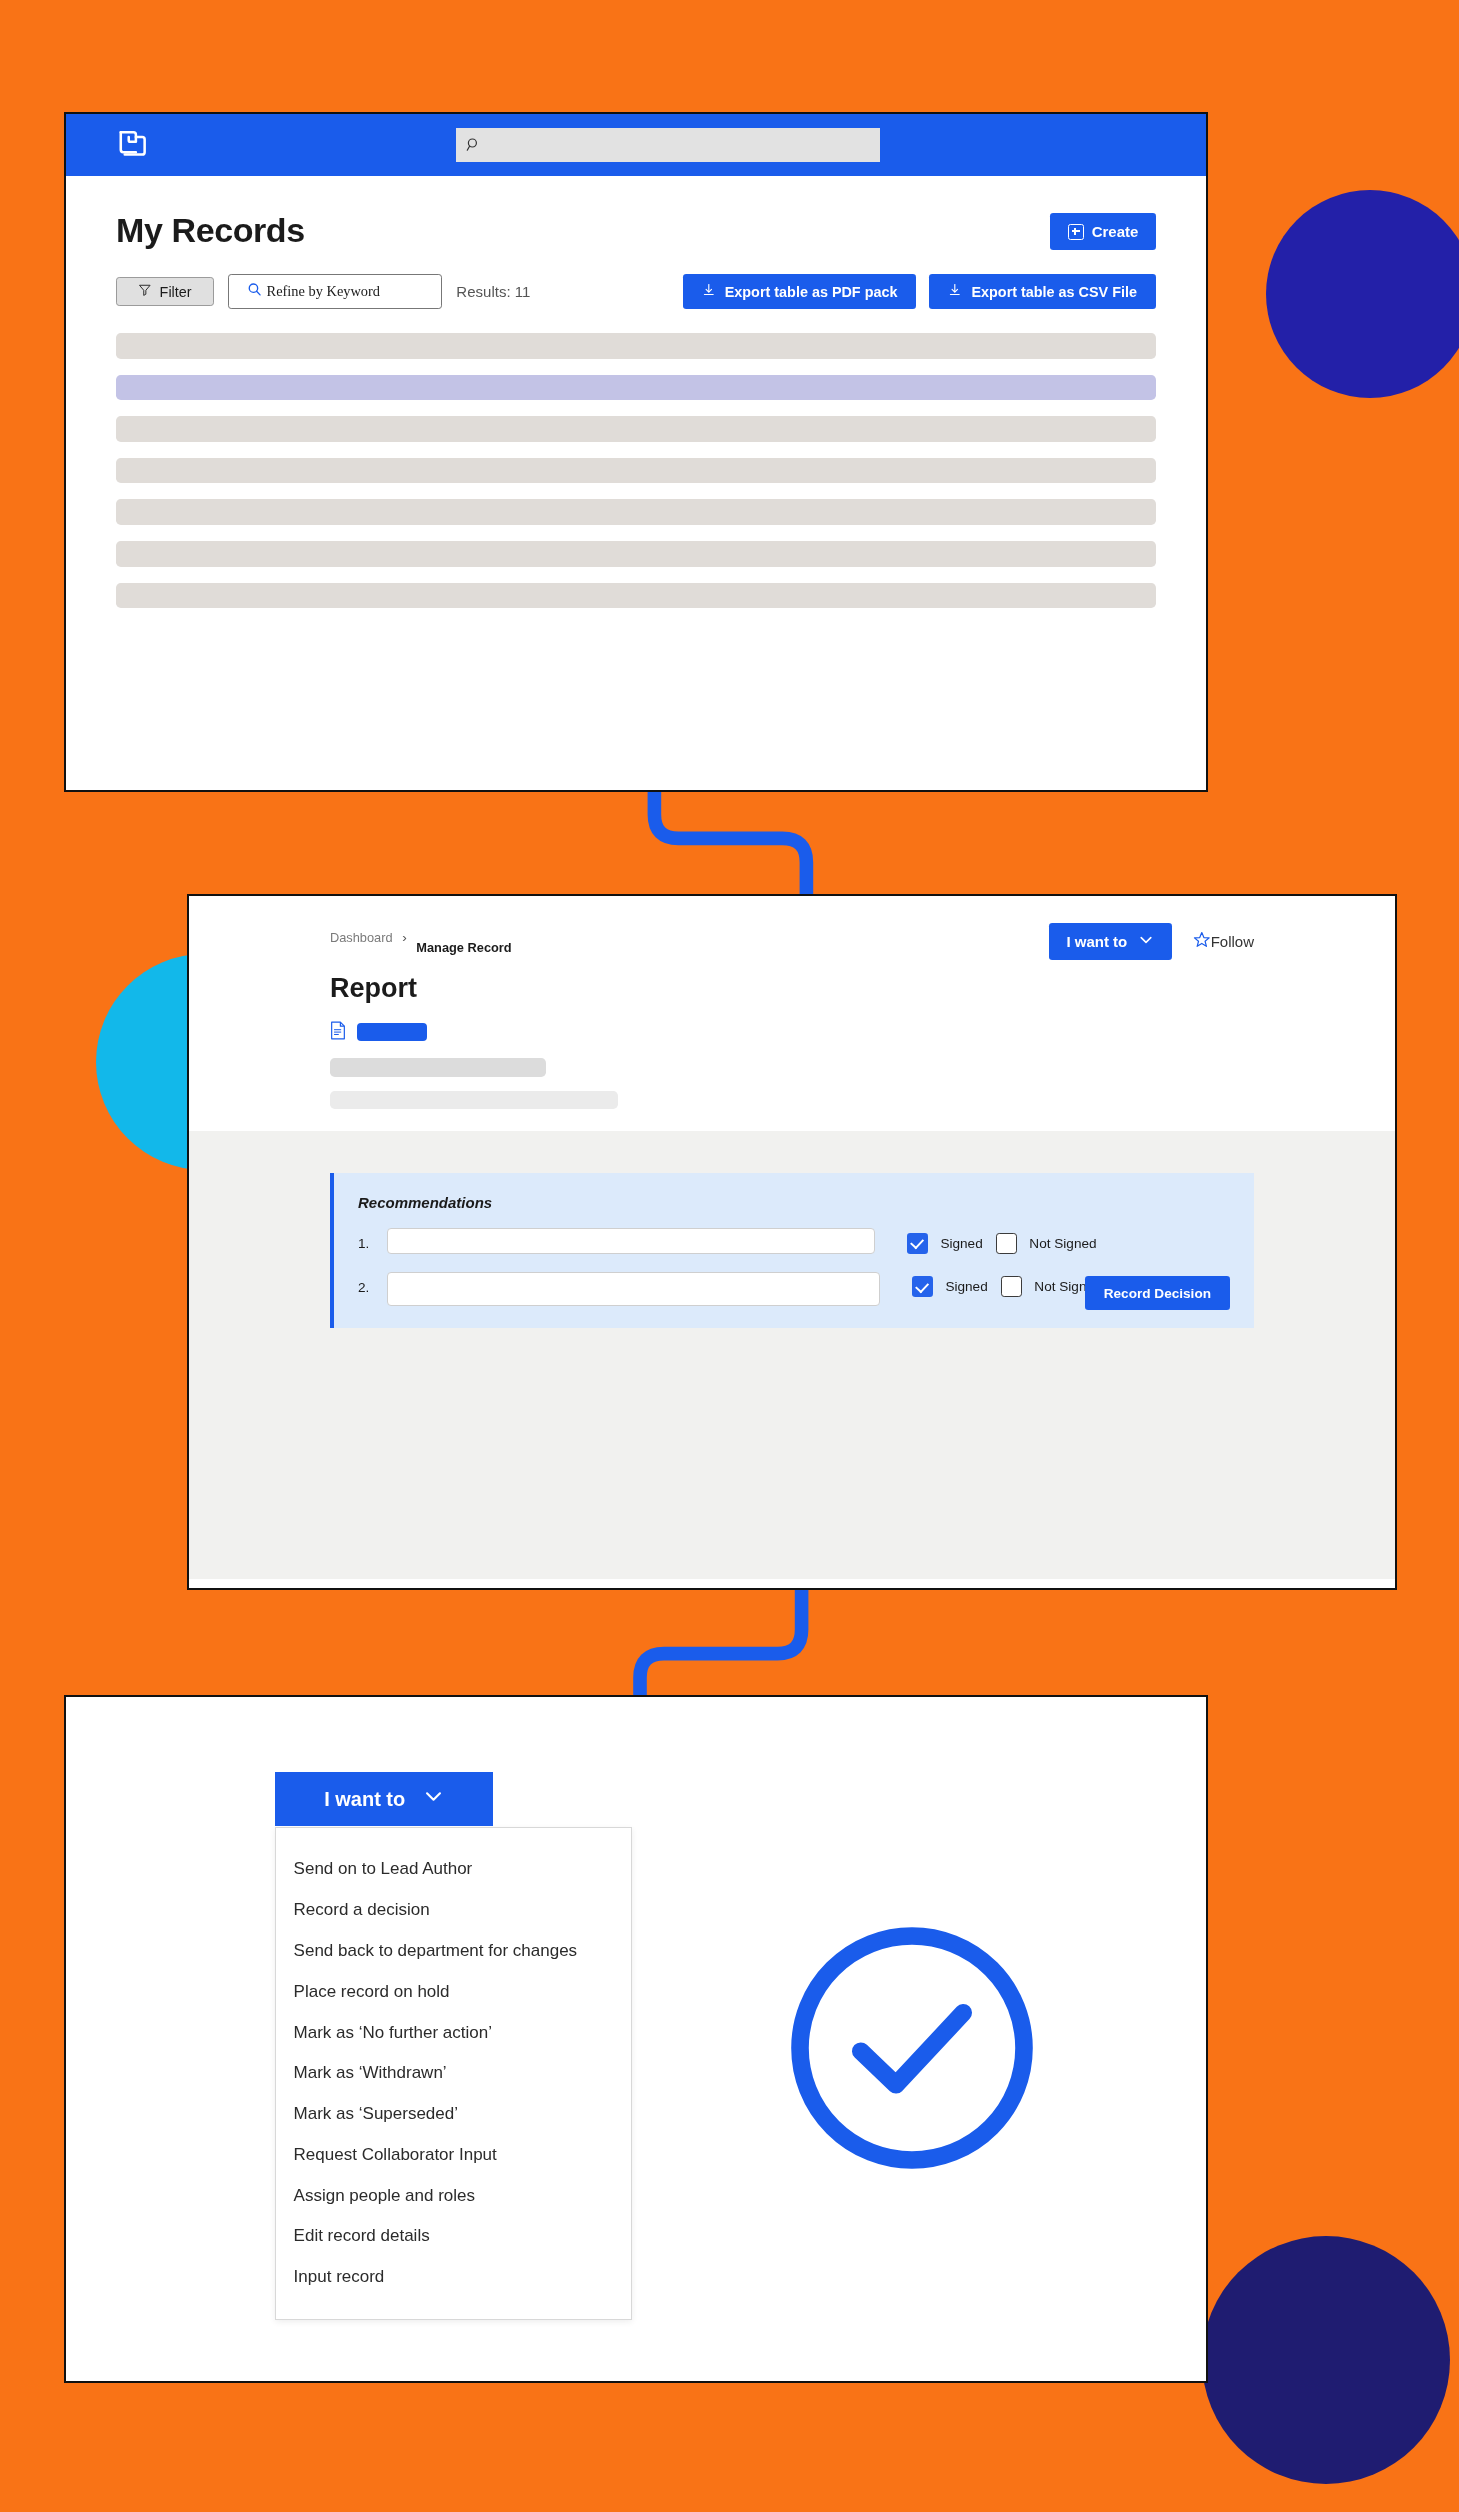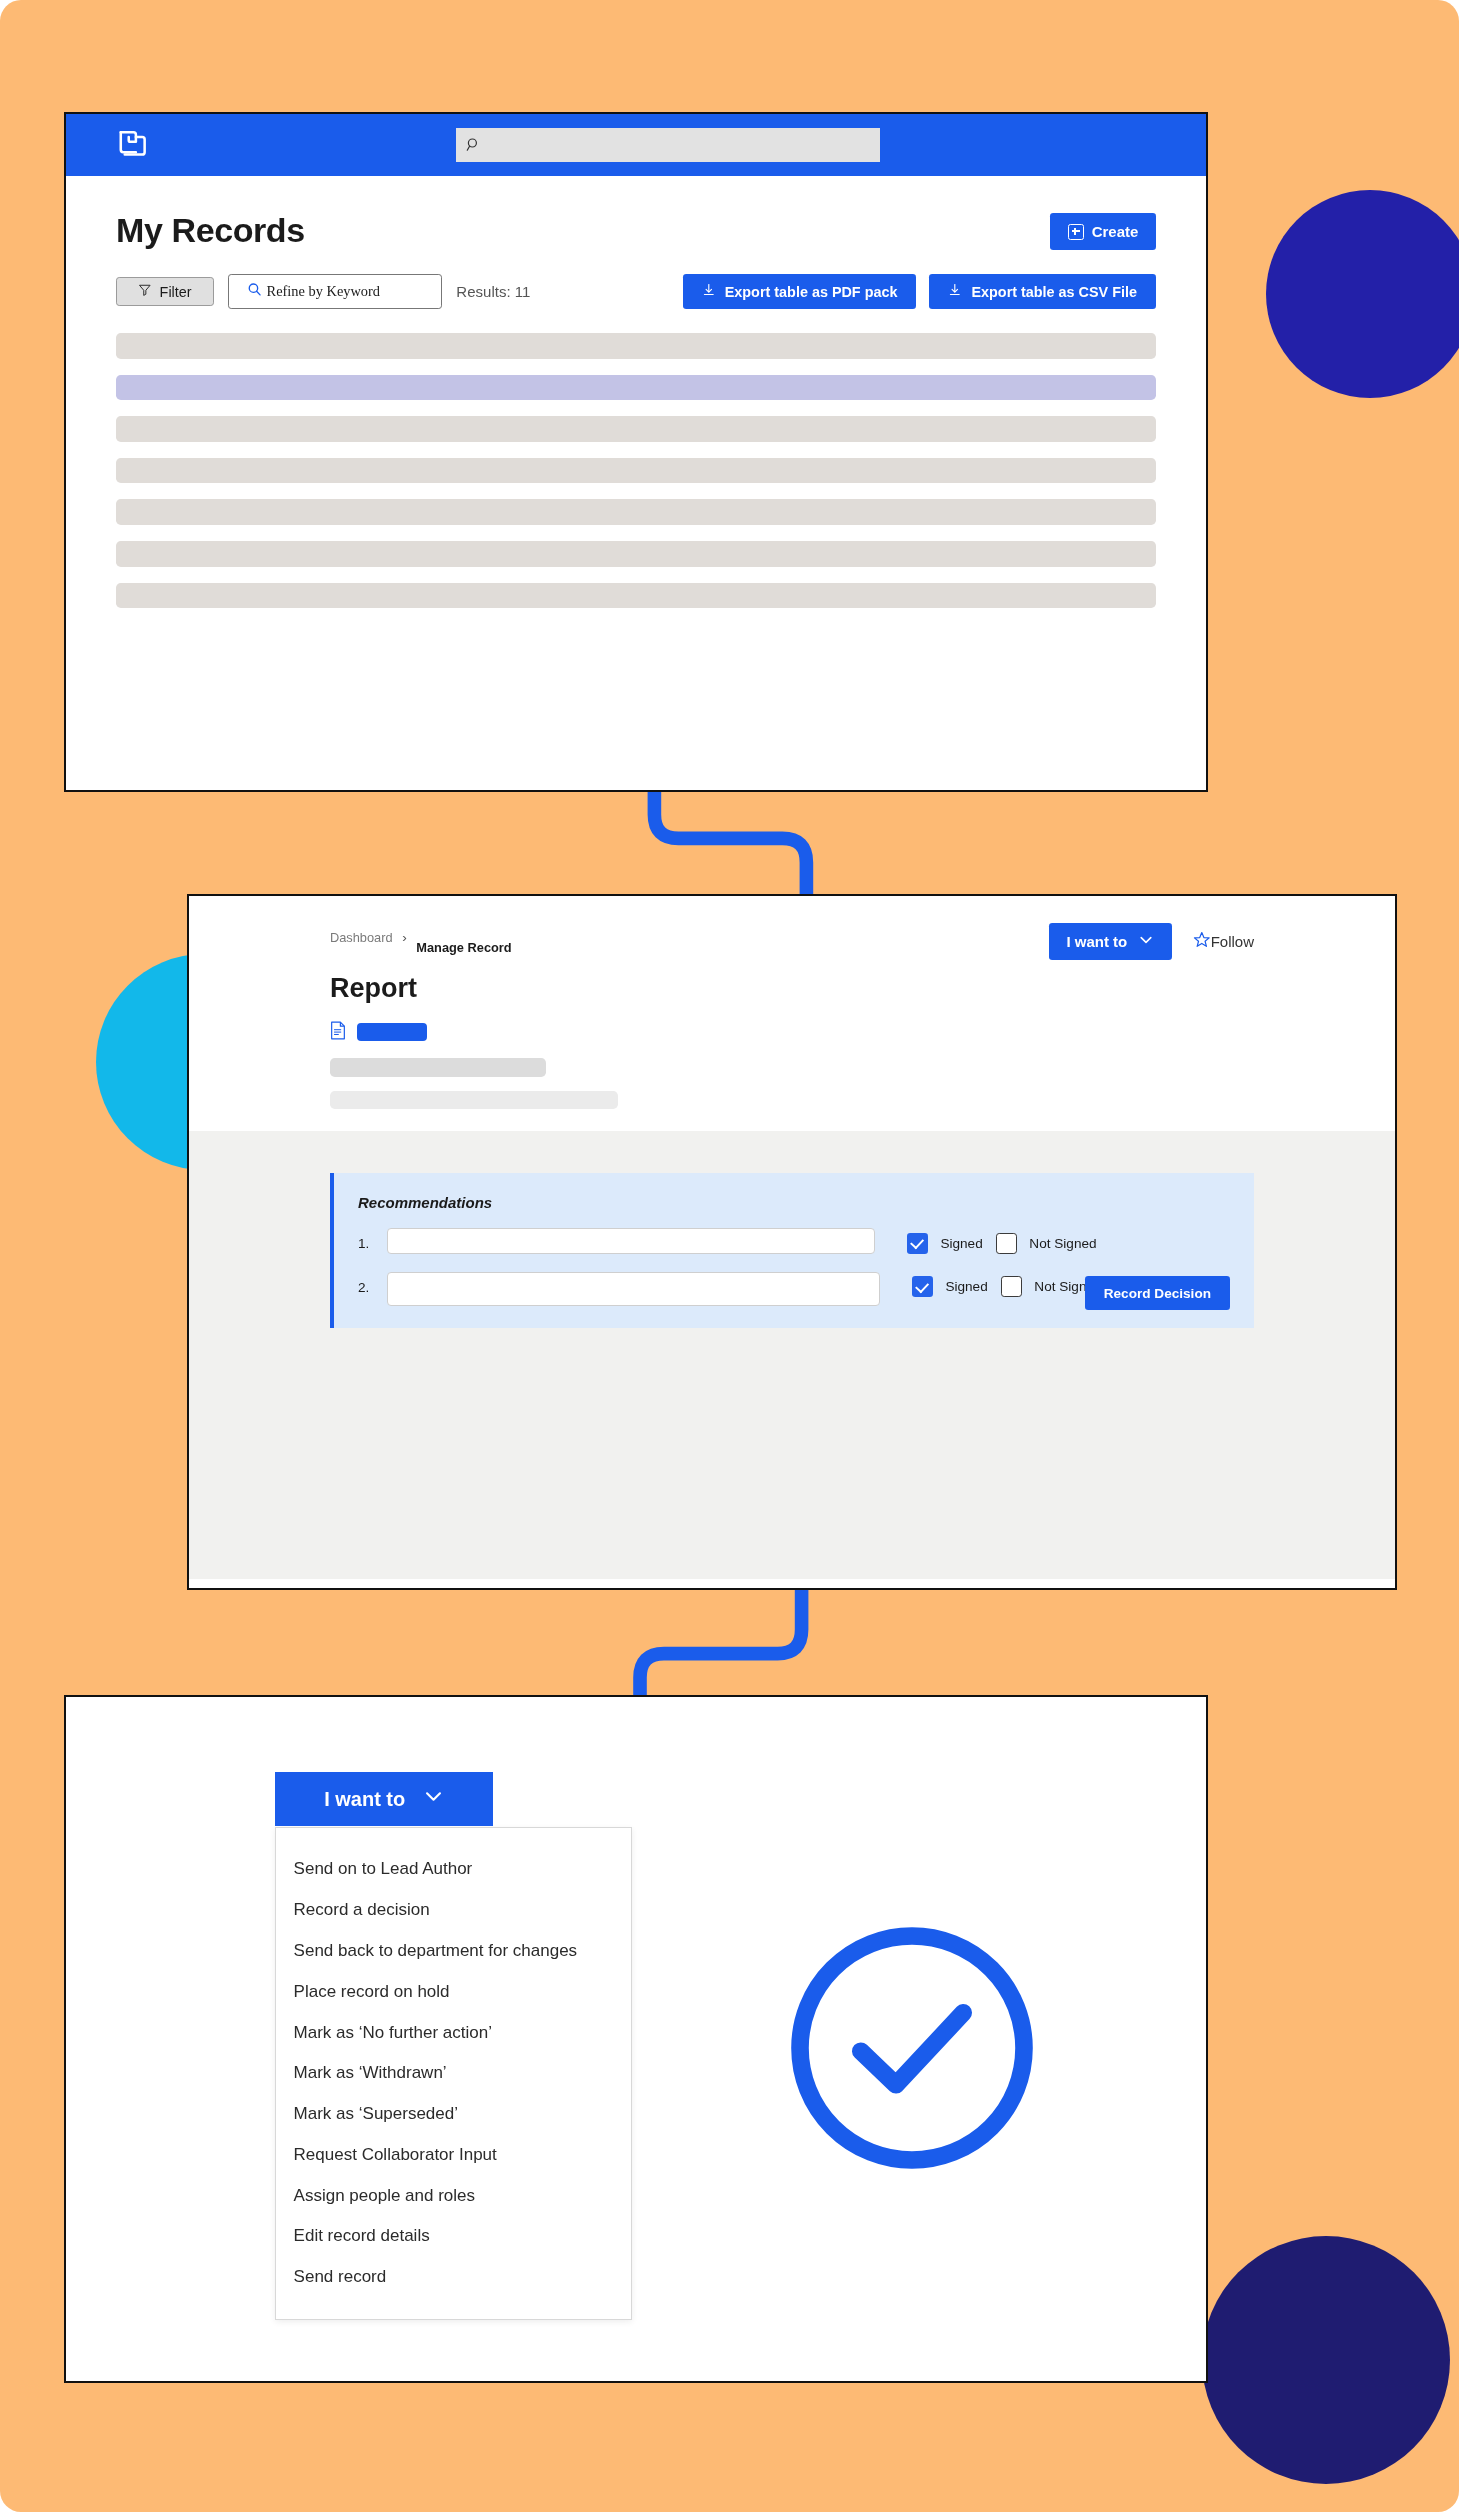--- a/index.html
+++ b/index.html
@@ -2,21 +2,21 @@
 <html style="font-size:12.8px"><head>
 <meta charset="utf-8">
 <style>
   * { box-sizing: border-box; margin: 0; padding: 0; }
   html, body {
     width: 1459px; height: 2512px;
     background: #ffffff;
     font-family: "Liberation Sans", sans-serif;
     overflow: hidden;
   }
-  #stage { position: relative; width: 1459px; height: 2512px; background:#fdba74;border-radius:21px; }
+  #stage { position: relative; width: 1459px; height: 2512px; background:#f97316; }
 
   
   .deco { position: absolute; border-radius: 50%; }
   .deco-navy-1 { width: 208px; height: 208px; background: #2320A8; left: 1266px; top: 190px; }
   .deco-cyan   { width: 216px; height: 216px; background: #12B8EA; left: 96px; top: 954px; }
   .deco-navy-2 { width: 248px; height: 248px; background: #1F1C71; left: 1202px; top: 2236px; }
 
   .connector { position: absolute; }
 
   
@@ -359,21 +359,21 @@
     <div class="menu-item">Send on to Lead Author</div>
     <div class="menu-item">Record a decision</div>
     <div class="menu-item">Send back to department for changes</div>
     <div class="menu-item">Place record on hold</div>
     <div class="menu-item">Mark as ‘No further action’</div>
     <div class="menu-item">Mark as ‘Withdrawn’</div>
     <div class="menu-item">Mark as ‘Superseded’</div>
     <div class="menu-item">Request Collaborator Input</div>
     <div class="menu-item">Assign people and roles</div>
     <div class="menu-item">Edit record details</div>
-    <div class="menu-item">Send record</div>
+    <div class="menu-item">Input record</div>
   </div>
 
   <span class="check-circle">
     <svg viewBox="0 0 160 160" width="256" height="256">
       <circle cx="80" cy="80" r="70" fill="none" stroke="#1A5CEB" stroke-width="11"></circle>
       <path d="M48 82 L70 103 L112 58" fill="none" stroke="#1A5CEB" stroke-width="11" stroke-linecap="round" stroke-linejoin="round"></path>
     </svg>
   </span>
 
 </div>

